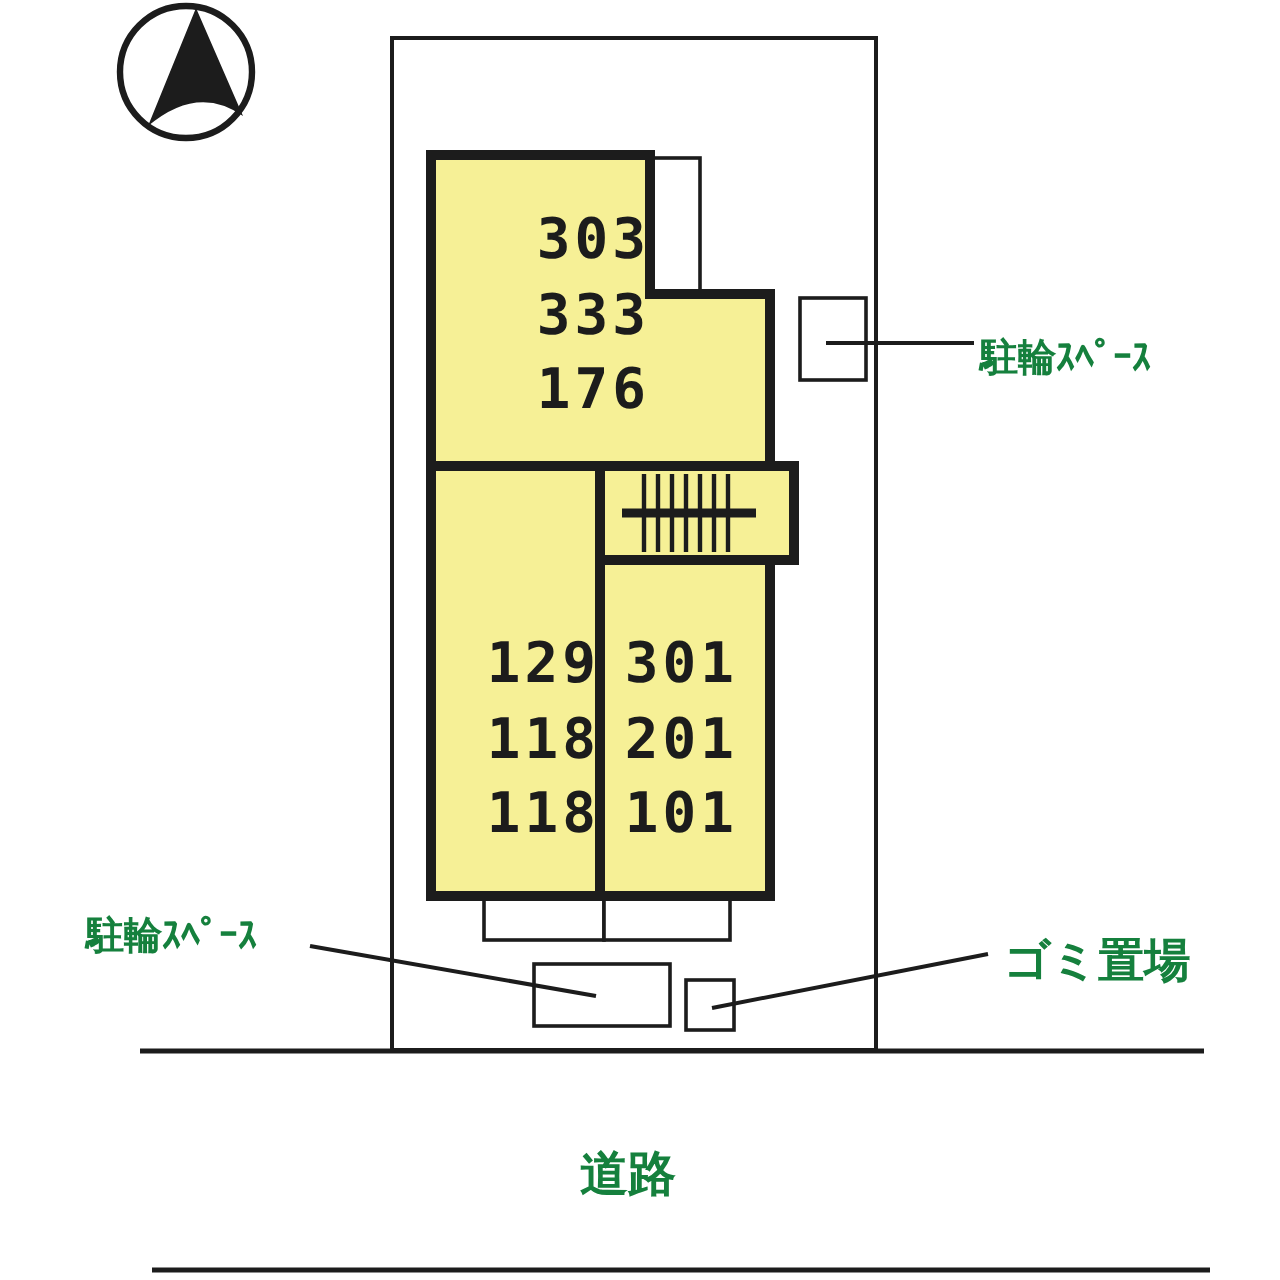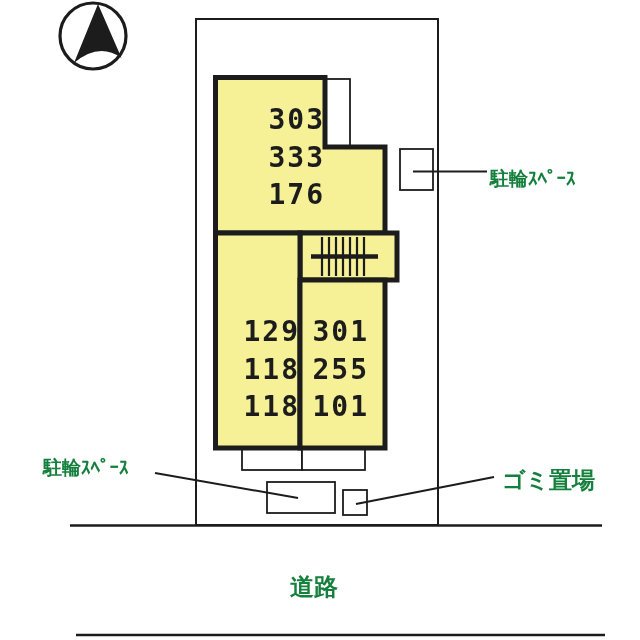--- a/index.html
+++ b/index.html
@@ -82,21 +82,21 @@
     <div>333</div>
     <div>176</div>
   </div>
   <div class="txt units" style="left:215px; top:313px; width:85px;">
     <div>129</div>
     <div>118</div>
     <div>118</div>
   </div>
   <div class="txt units" style="left:284px; top:313px; width:85px;">
     <div>301</div>
-    <div>255</div>
+    <div>201</div>
     <div>101</div>
   </div>
 
   <div class="txt lbl lbl-bike" style="left:490px; top:166px;">駐輪ｽﾍﾟｰｽ</div>
   <div class="txt lbl lbl-bike" style="left:43px; top:455px;">駐輪ｽﾍﾟｰｽ</div>
   <div class="txt lbl lbl-road" style="left:283px; top:571px; width:62px;">道路</div>
   <div class="txt lbl lbl-garbage" style="left:502px; top:465px;">ゴミ置場</div>
 
 </div>
 

